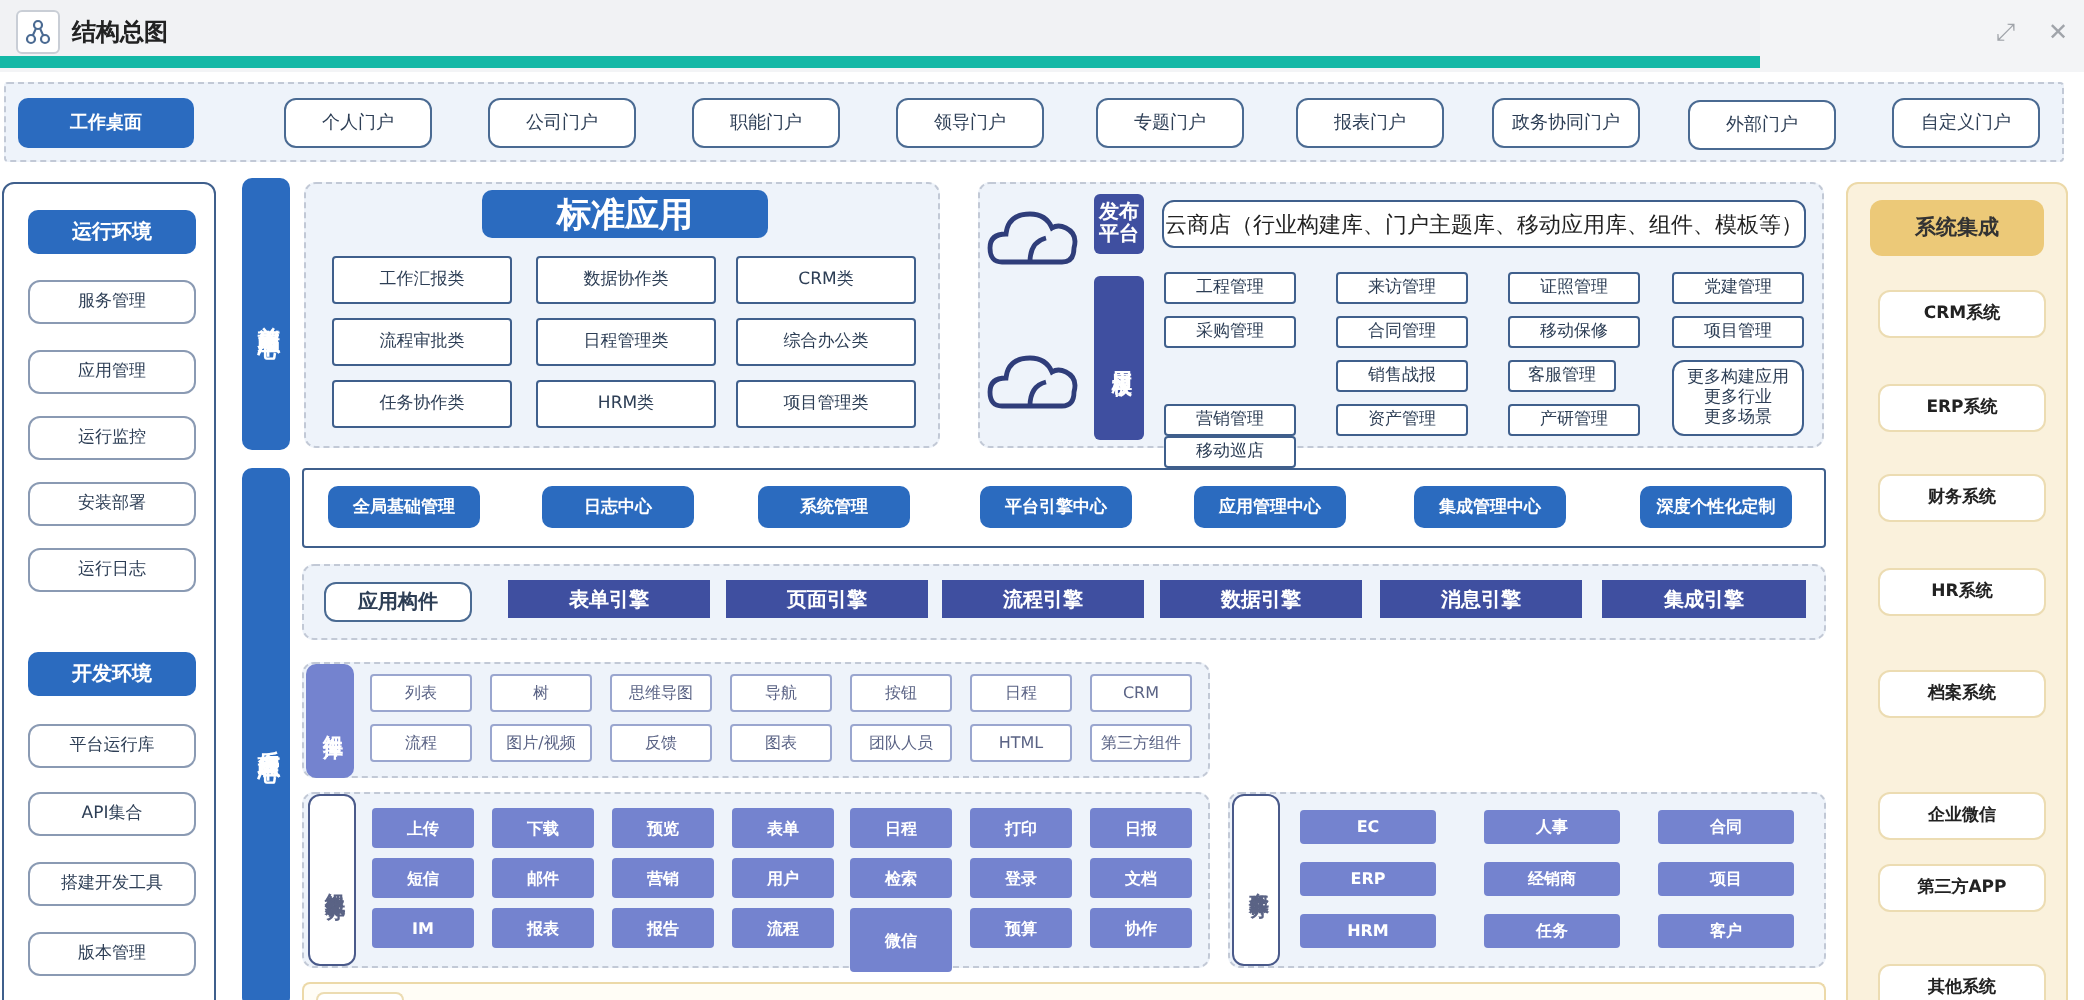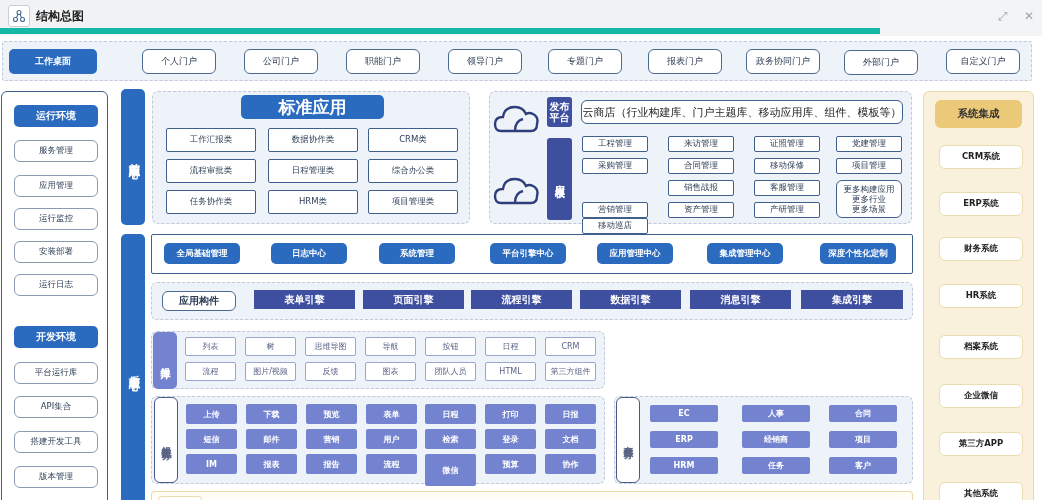--- a/index.html
+++ b/index.html
@@ -103,21 +103,21 @@
     <div class="abs box" style="left:92px; top:44px; width:66px; height:16px;">工程管理</div>
     <div class="abs box" style="left:178px; top:44px; width:66px; height:16px;">来访管理</div>
     <div class="abs box" style="left:264px; top:44px; width:66px; height:16px;">证照管理</div>
     <div class="abs box" style="left:346px; top:44px; width:66px; height:16px;">党建管理</div>
     <div class="abs box" style="left:92px; top:66px; width:66px; height:16px;">采购管理</div>
     <div class="abs box" style="left:178px; top:66px; width:66px; height:16px;">合同管理</div>
     <div class="abs box" style="left:264px; top:66px; width:66px; height:16px;">移动保修</div>
     <div class="abs box" style="left:346px; top:66px; width:66px; height:16px;">项目管理</div>
     <div class="abs box" style="left:92px; top:88px; width:66px; height:16px;margin-top:38px;">移动巡店</div>
     <div class="abs box" style="left:178px; top:88px; width:66px; height:16px;">销售战报</div>
-    <div class="abs box" style="left:264px; top:88px; width:66px; height:16px;">客服管理</div>
+    <div class="abs box" style="left:264px; top:88px; width:54px; height:16px;">客服管理</div>
     <div class="abs box" style="left:92px; top:110px; width:66px; height:16px;">营销管理</div>
     <div class="abs box" style="left:178px; top:110px; width:66px; height:16px;">资产管理</div>
     <div class="abs box" style="left:264px; top:110px; width:66px; height:16px;">产研管理</div>
     <div class="abs box" style="left:346px; top:88px; width:66px; height:38px; border-radius:6px; flex-direction:column; line-height:10px; font-size:8.5px;">
       <span>更多构建应用</span>
       <span>更多行业</span>
       <span>更多场景</span>
     </div>
   </div>
 
@@ -204,18 +204,18 @@
     <div class="abs" style="left:6px; top:4px; width:44px; height:10px; border:1px solid #ecdcb2; border-bottom:none; border-radius:4px 4px 0 0; background:#fff;"></div>
   </div>
 
   <div class="abs" style="left:923px; top:55px; width:111px; height:420px; background:#faf1dc; border:1px solid #ecd9a8; border-radius:6px;">
     <div class="abs" style="left:11px; top:8px; width:87px; height:28px; background:#ecc978; border-radius:6px; color:#333; font-size:10.5px; font-weight:bold; display:flex; align-items:center; justify-content:center;">系统集成</div>
     <div class="int-item" style="top:53px;">CRM系统</div>
     <div class="int-item" style="top:100px;">ERP系统</div>
     <div class="int-item" style="top:145px;">财务系统</div>
     <div class="int-item" style="top:192px;">HR系统</div>
     <div class="int-item" style="top:243px;">档案系统</div>
-    <div class="int-item" style="top:292px;">企业微信</div>
+    <div class="int-item" style="top:304px;">企业微信</div>
     <div class="int-item" style="top:340px;">第三方APP</div>
     <div class="int-item" style="top:390px;">其他系统</div>
   </div>
 
 </div>
 
 </body></html>

